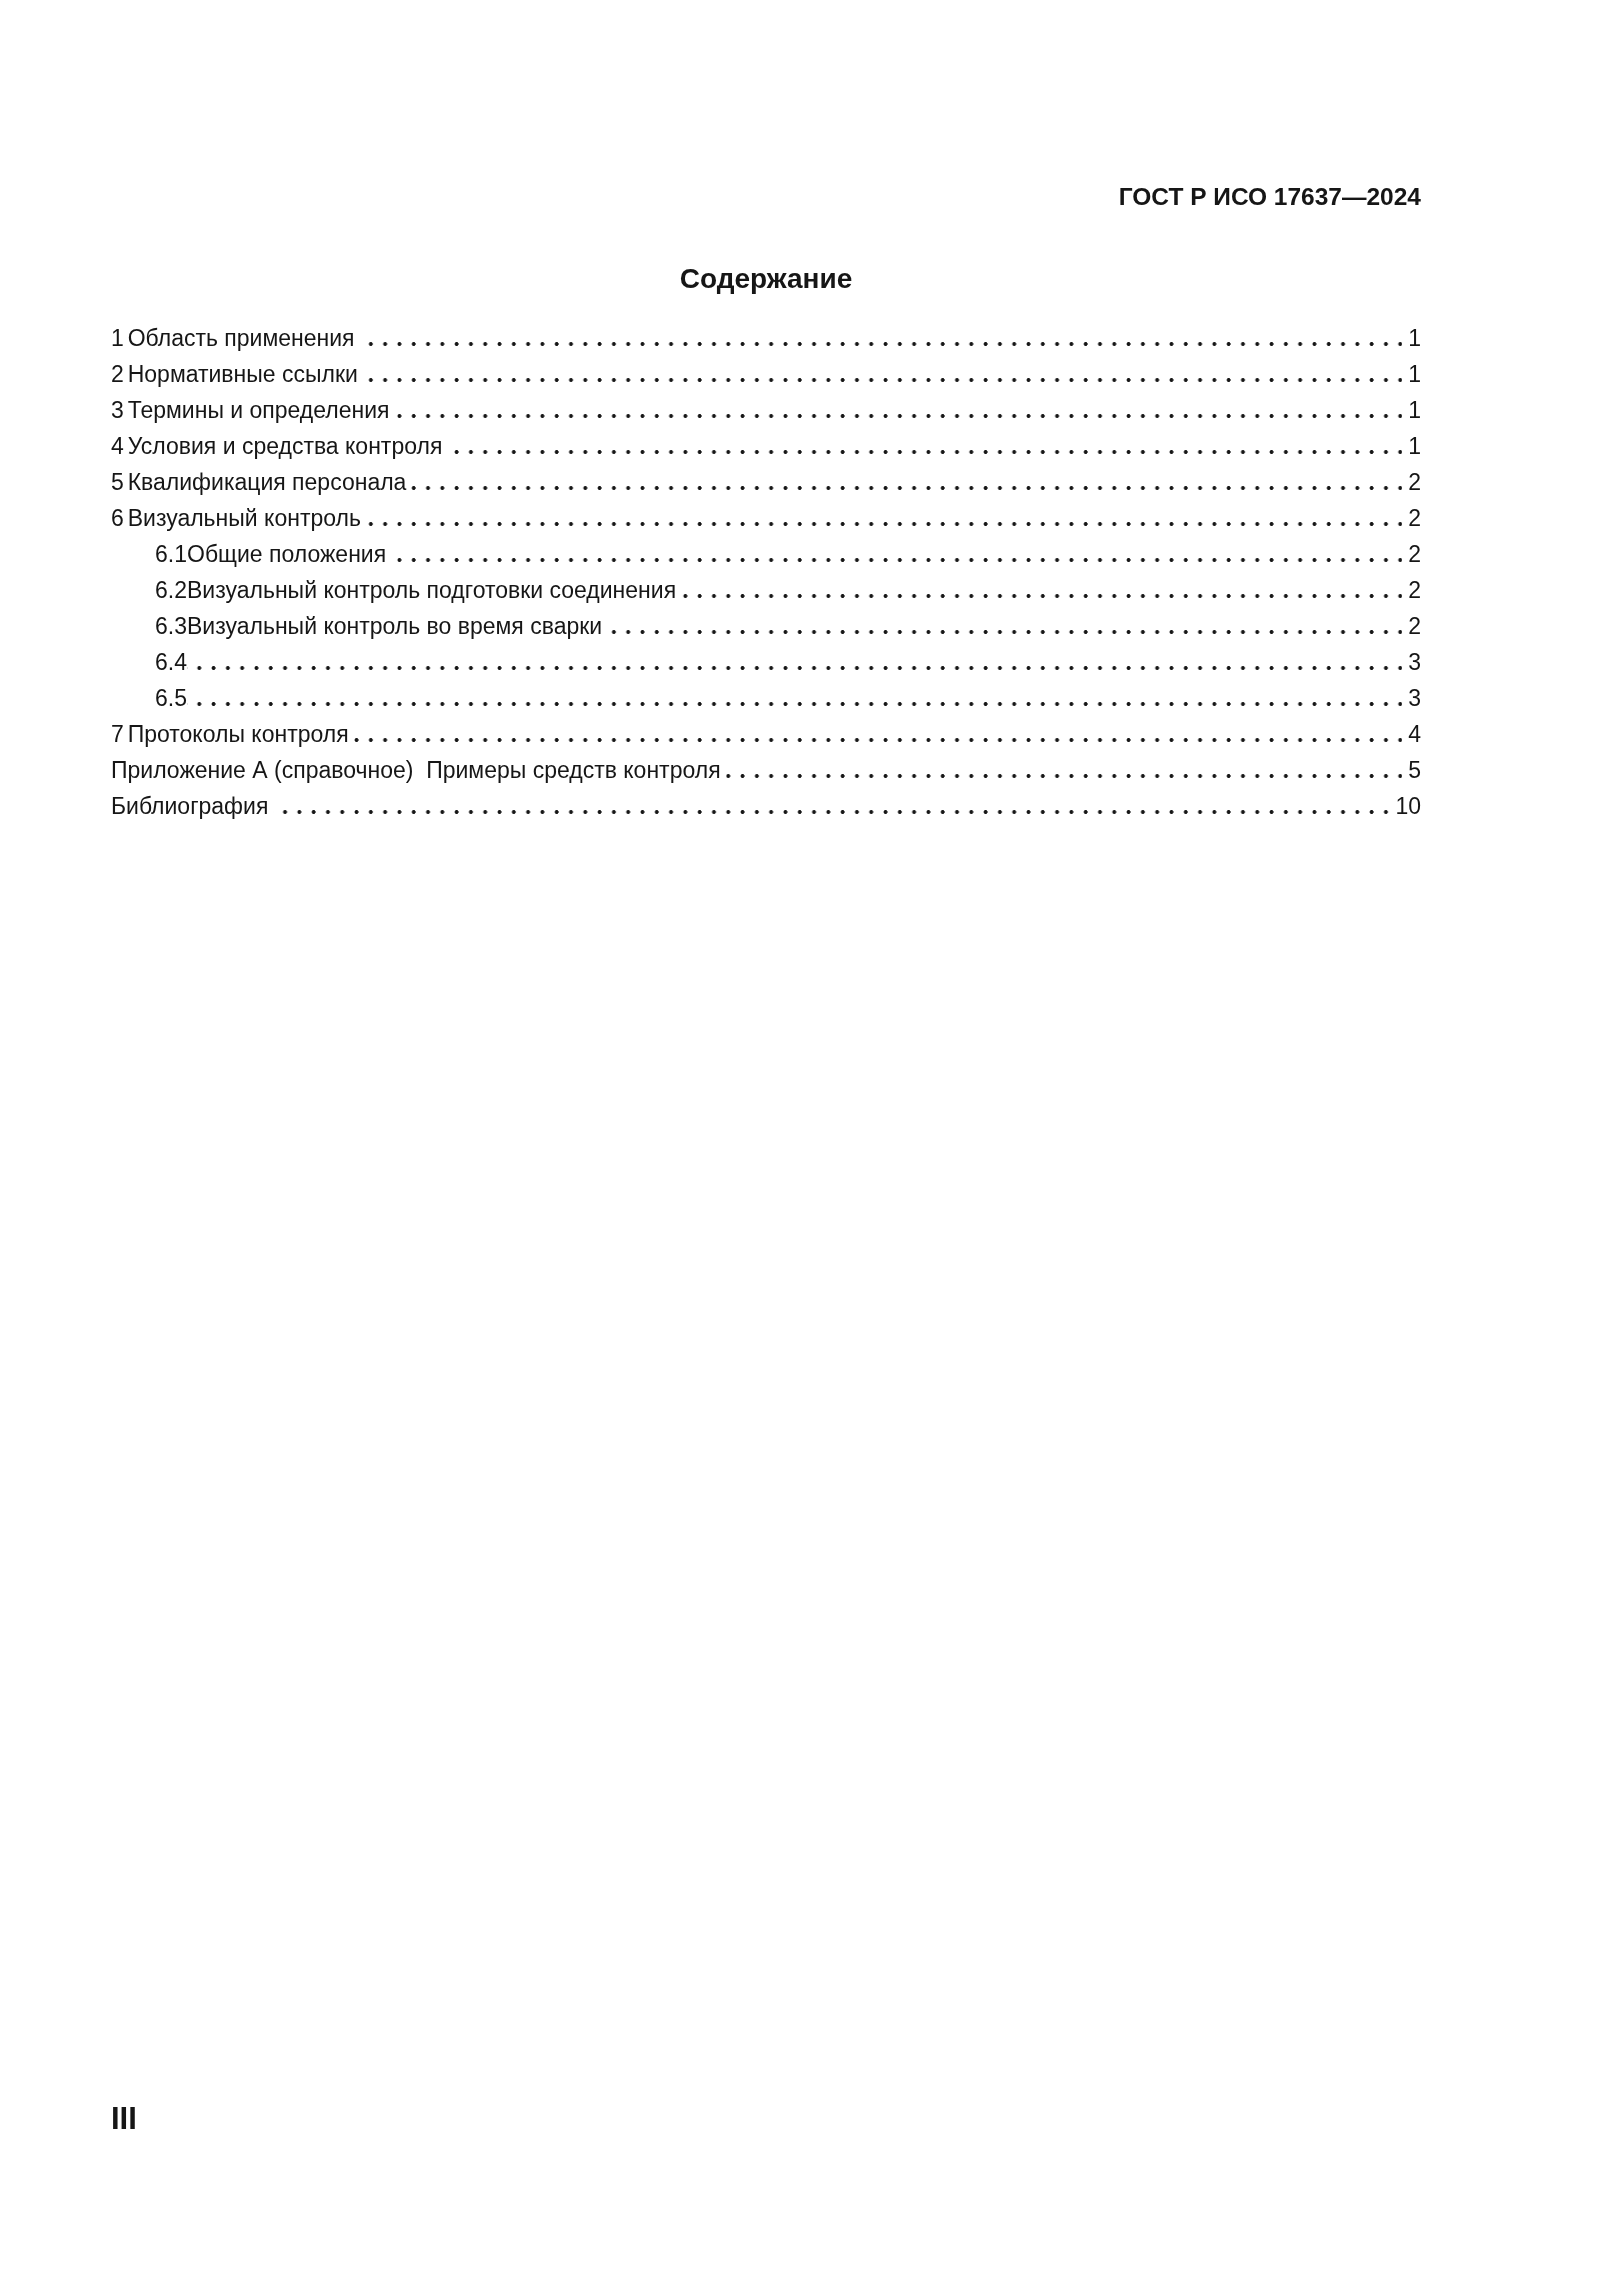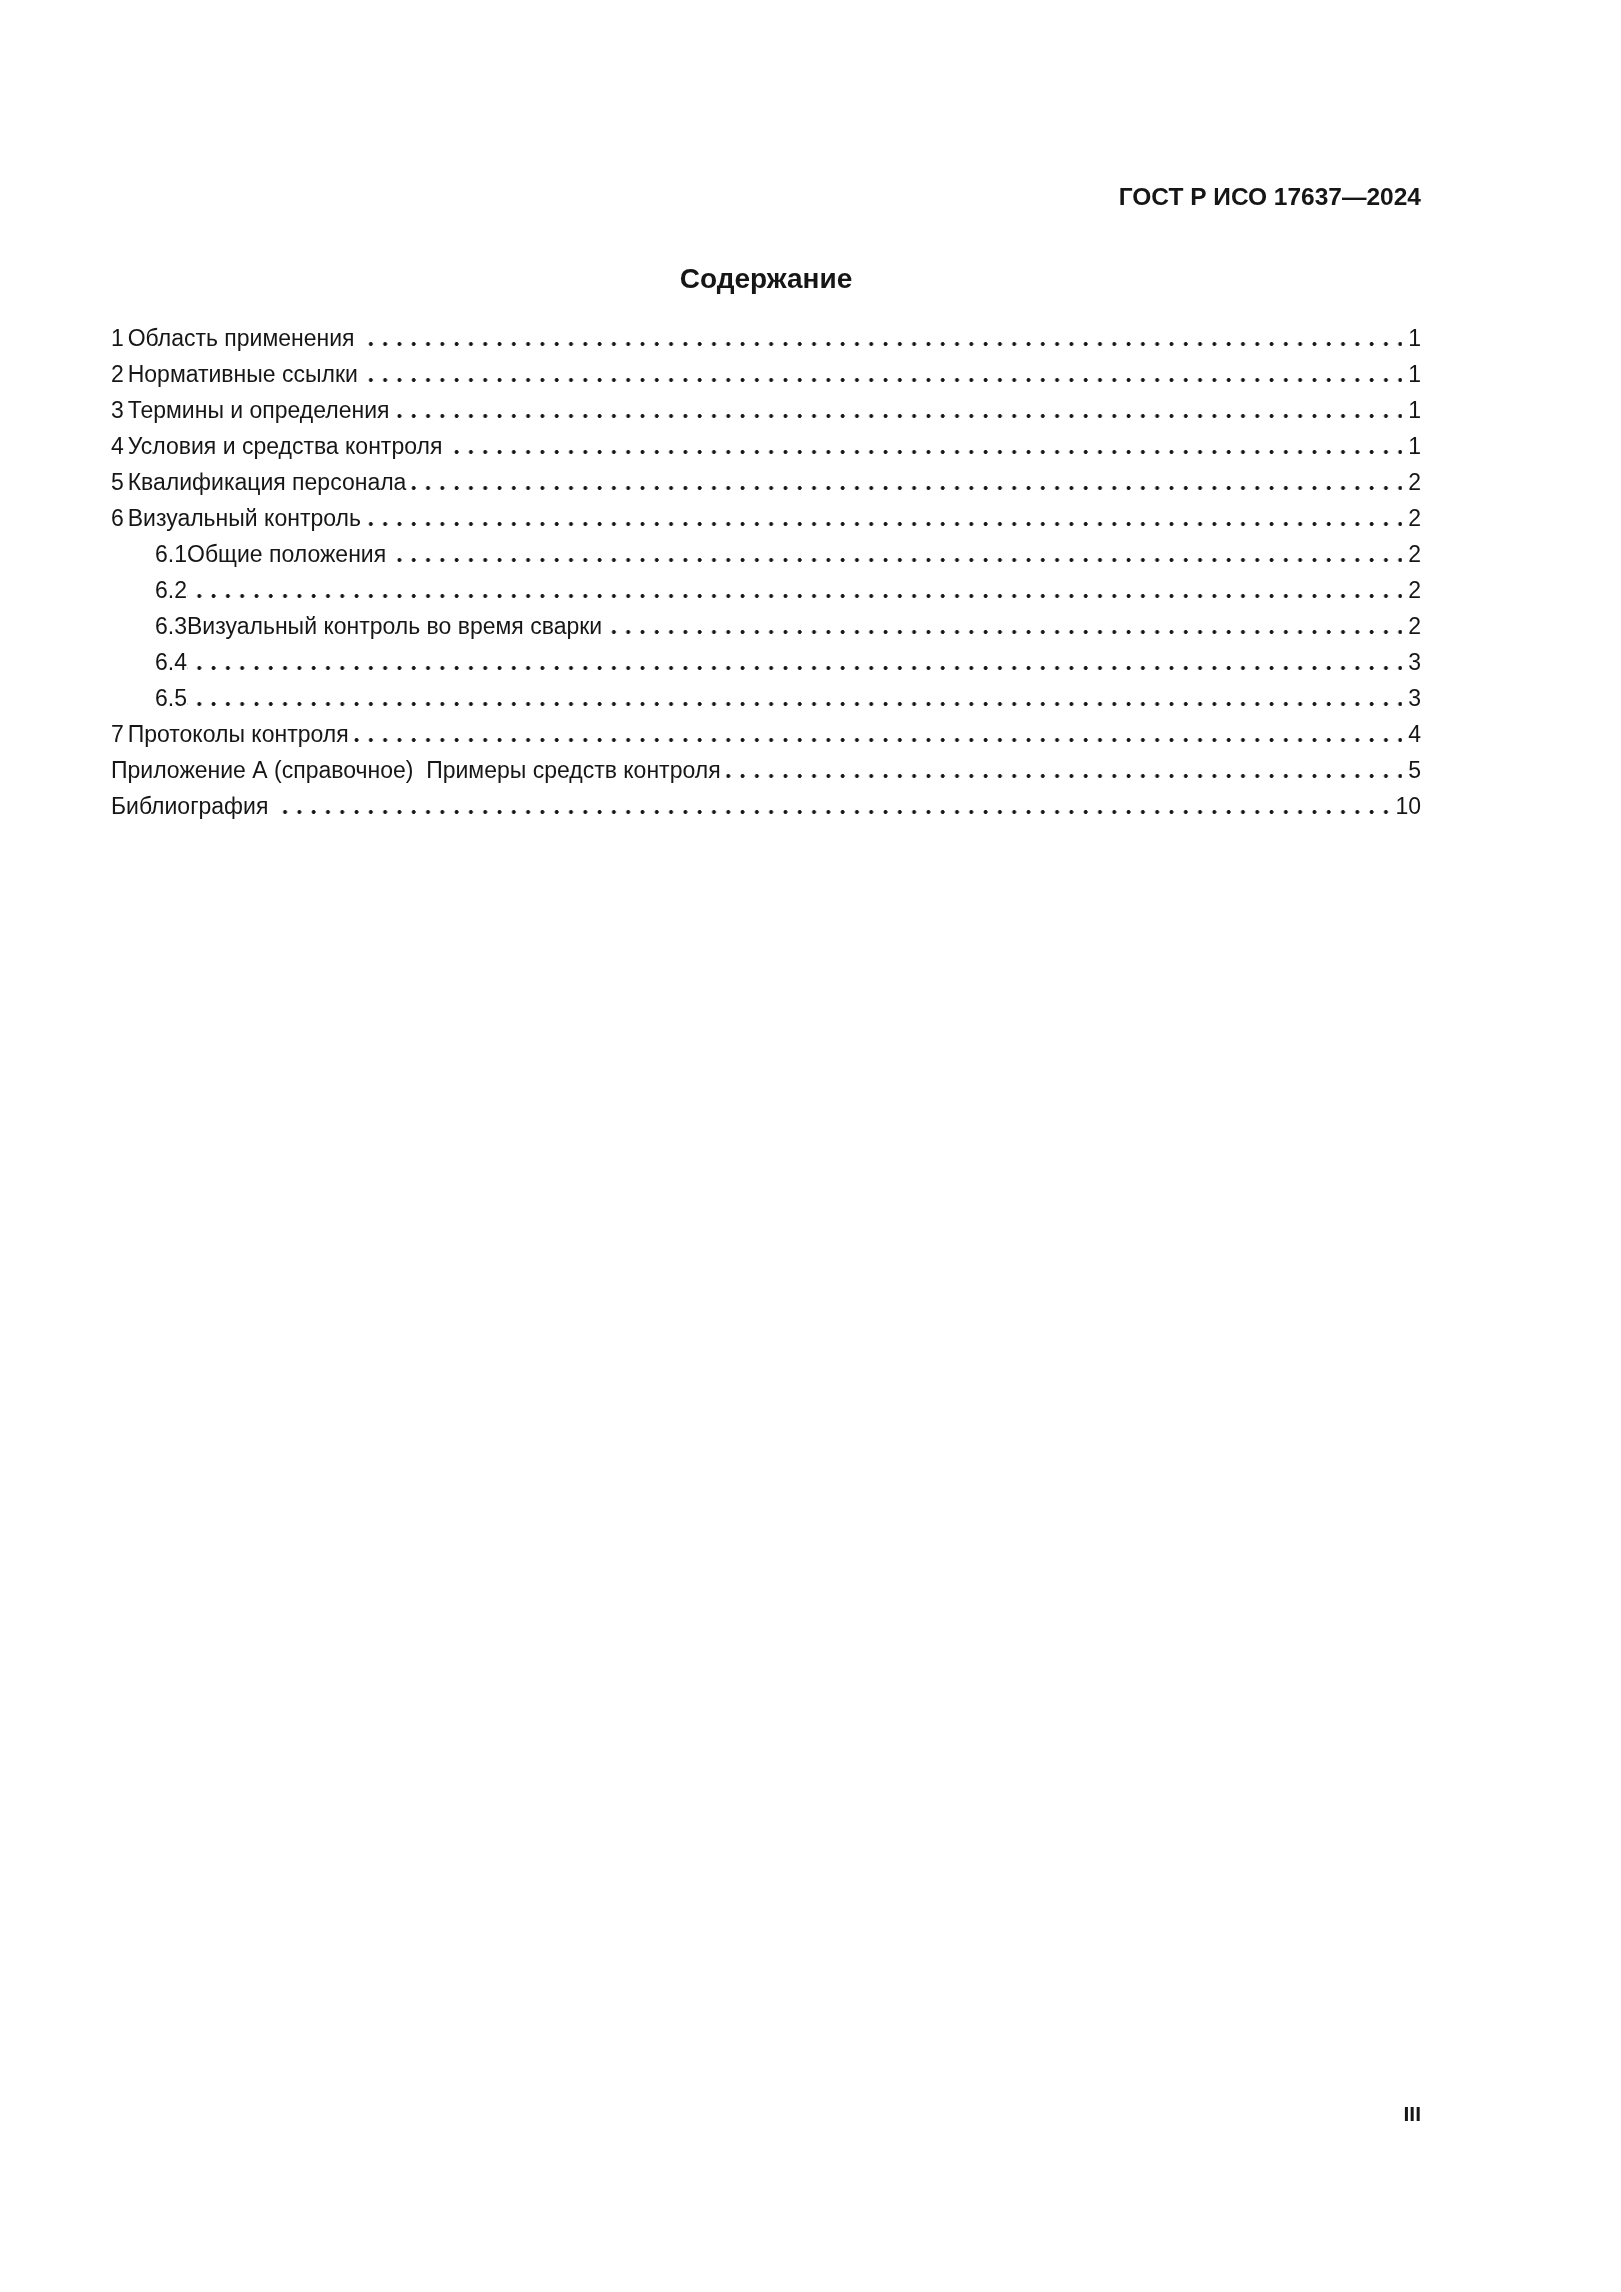--- a/index.html
+++ b/index.html
@@ -76,22 +76,21 @@
     flex: 0 0 auto;
     background: #ffffff;
     padding-left: 5.9px;
     text-align: right;
   }
   .footer-folio {
     position: absolute;
     top: 2070px;
     left: 111px;
     width: 1310px;
-    text-align: right;
-    font-size: 21px;
+    font-size: 31px;
     font-weight: 700;
     line-height: 1.1;
   }
 </style>
 </head>
 <body>
 
 <div class="page">
 
   <div class="doc-header">ГОСТ Р ИСО 17637—2024</div>
@@ -144,20 +143,21 @@
 
     <div class="toc-row lvl2">
       <span class="t-num">6.1</span>
       <span class="t-title">Общие положения</span>
       <span class="t-spacer"></span>
       <span class="t-page">2</span>
     </div>
 
     <div class="toc-row lvl2">
       <span class="t-num">6.2</span>
+      <span class="t-title">Визуальный контроль подготовки соединения</span>
       <span class="t-spacer"></span>
       <span class="t-page">2</span>
     </div>
 
     <div class="toc-row lvl2">
       <span class="t-num">6.3</span>
       <span class="t-title">Визуальный контроль во время сварки</span>
       <span class="t-spacer"></span>
       <span class="t-page">2</span>
     </div>

